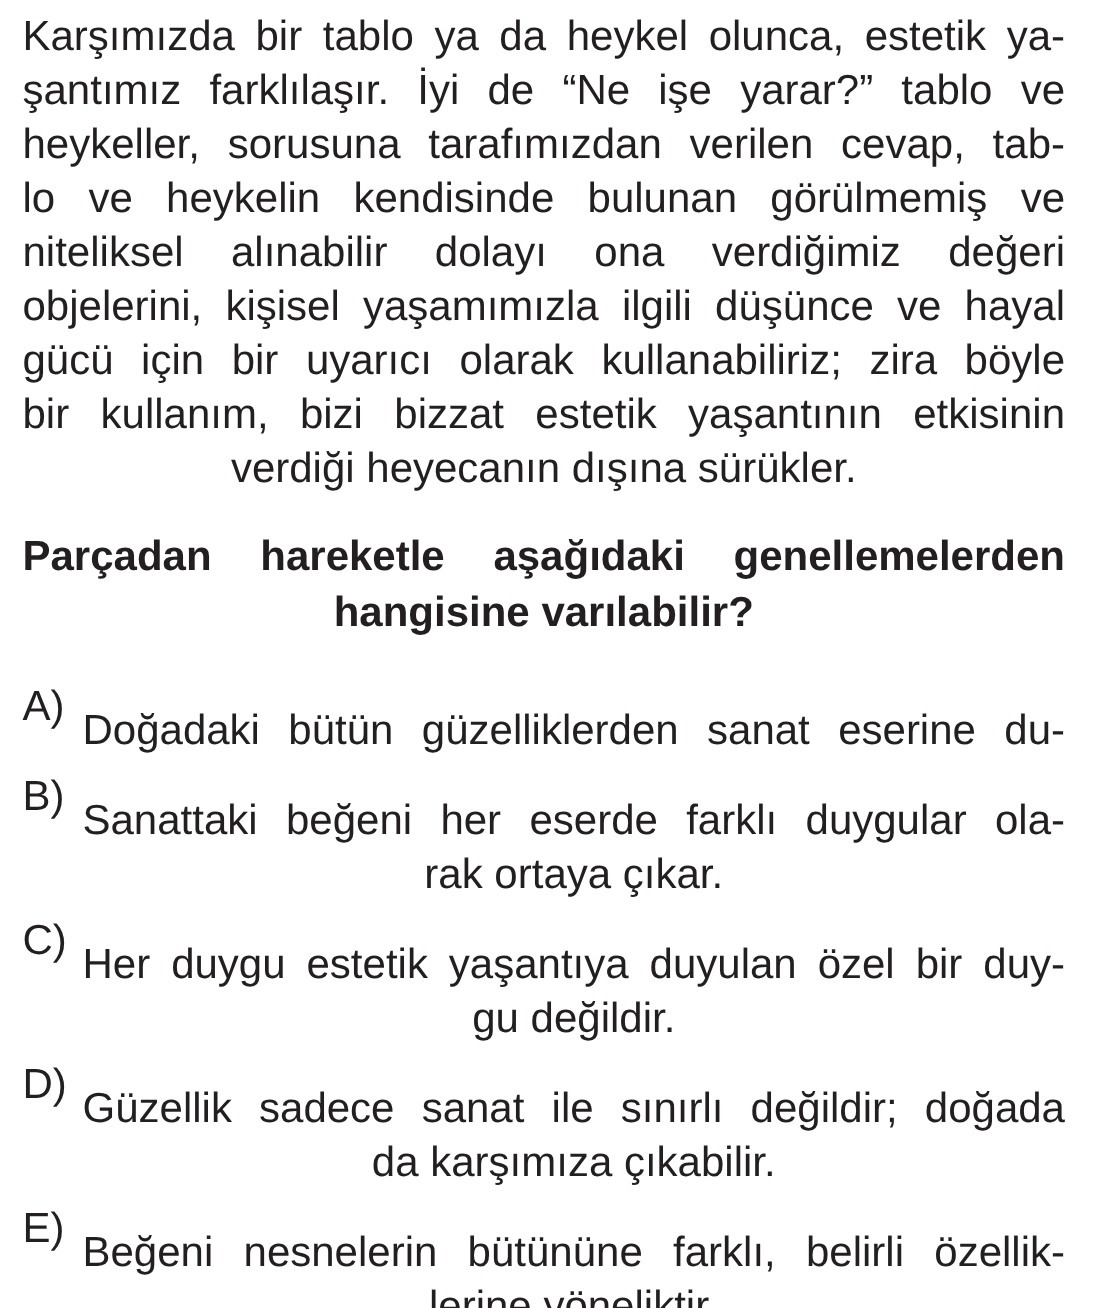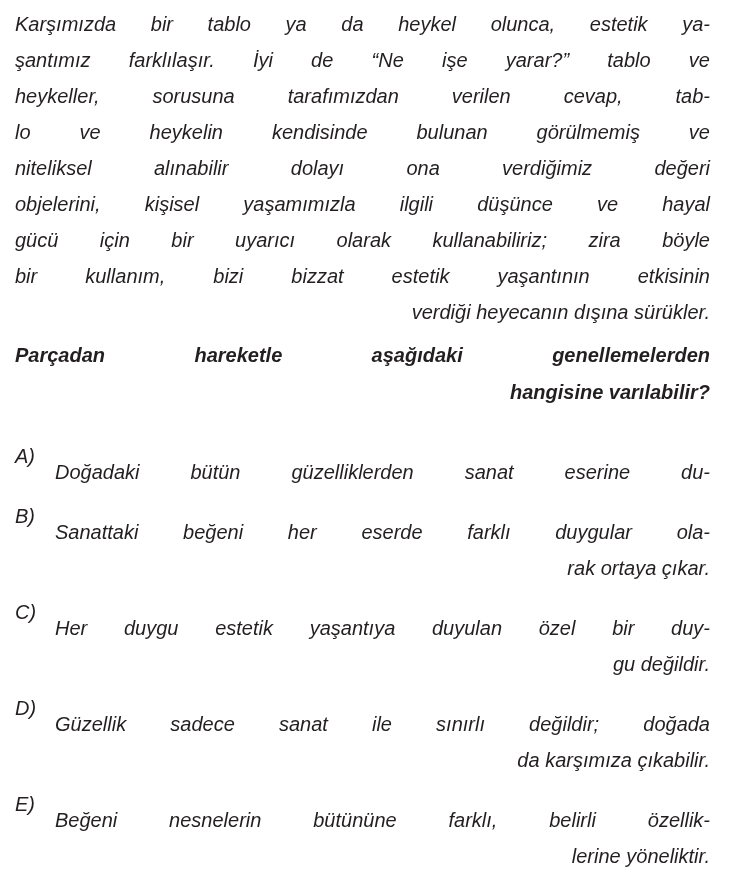--- a/index.html
+++ b/index.html
@@ -15,38 +15,37 @@
     color: #231f20;
   }
   .page {
     box-sizing: border-box;
     width: 730px;
     height: 872px;
     padding: 6px 20px 0 15px;
     background: #ffffff;
   }
   .passage, .question, .options {
-    font-size: 20px;
+    font-size: 28px;
     line-height: 36px;
-    font-style: italic;
   }
   
   .jline {
     text-align: justify;
     text-align-last: justify;
     white-space: nowrap;
   }
   
   .lline {
-    text-align: right;
+    text-align: center;
     white-space: nowrap;
   }
   .question {
     font-weight: 700;
-    margin-top: 7px;
+    margin-top: 22px;
     line-height: 37px;
   }
   .options {
     margin-top: 27px;
   }
   .option {
     display: flex;
     align-items: flex-start;
     margin-bottom: 8px;
   }

